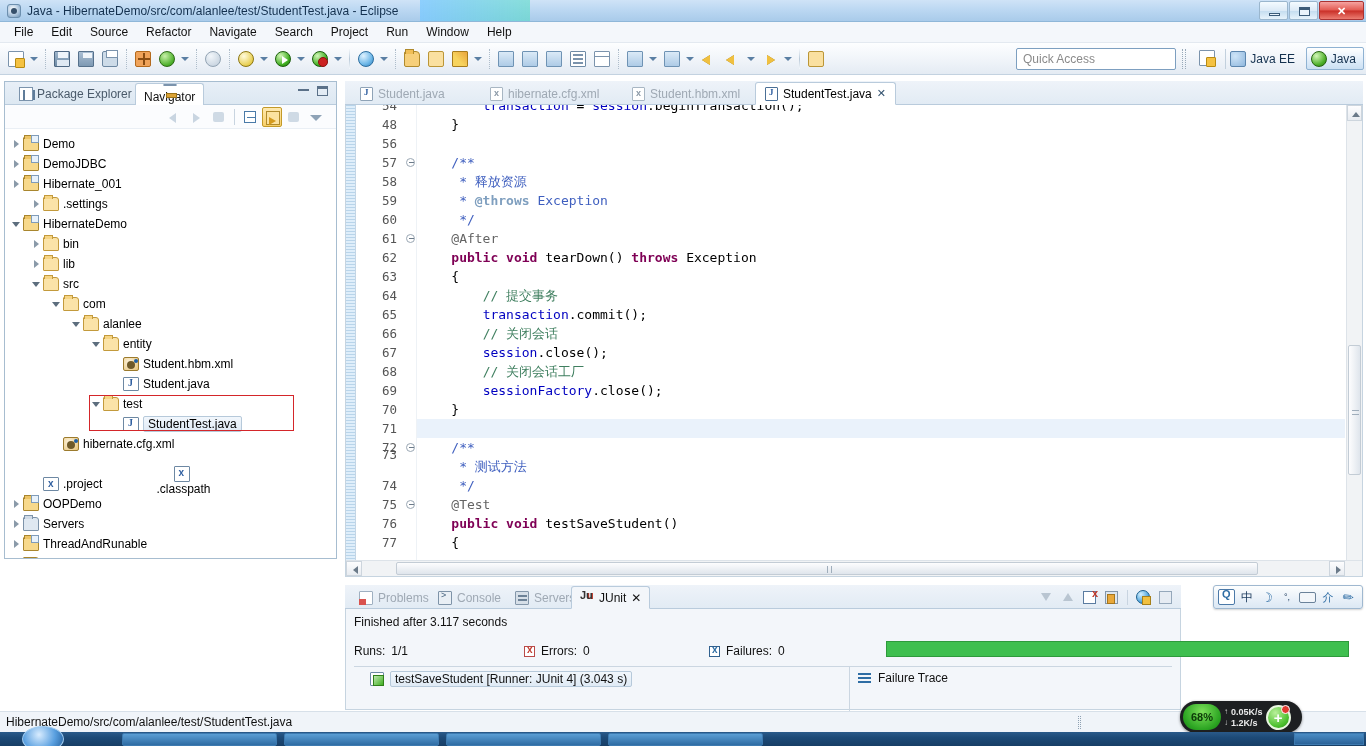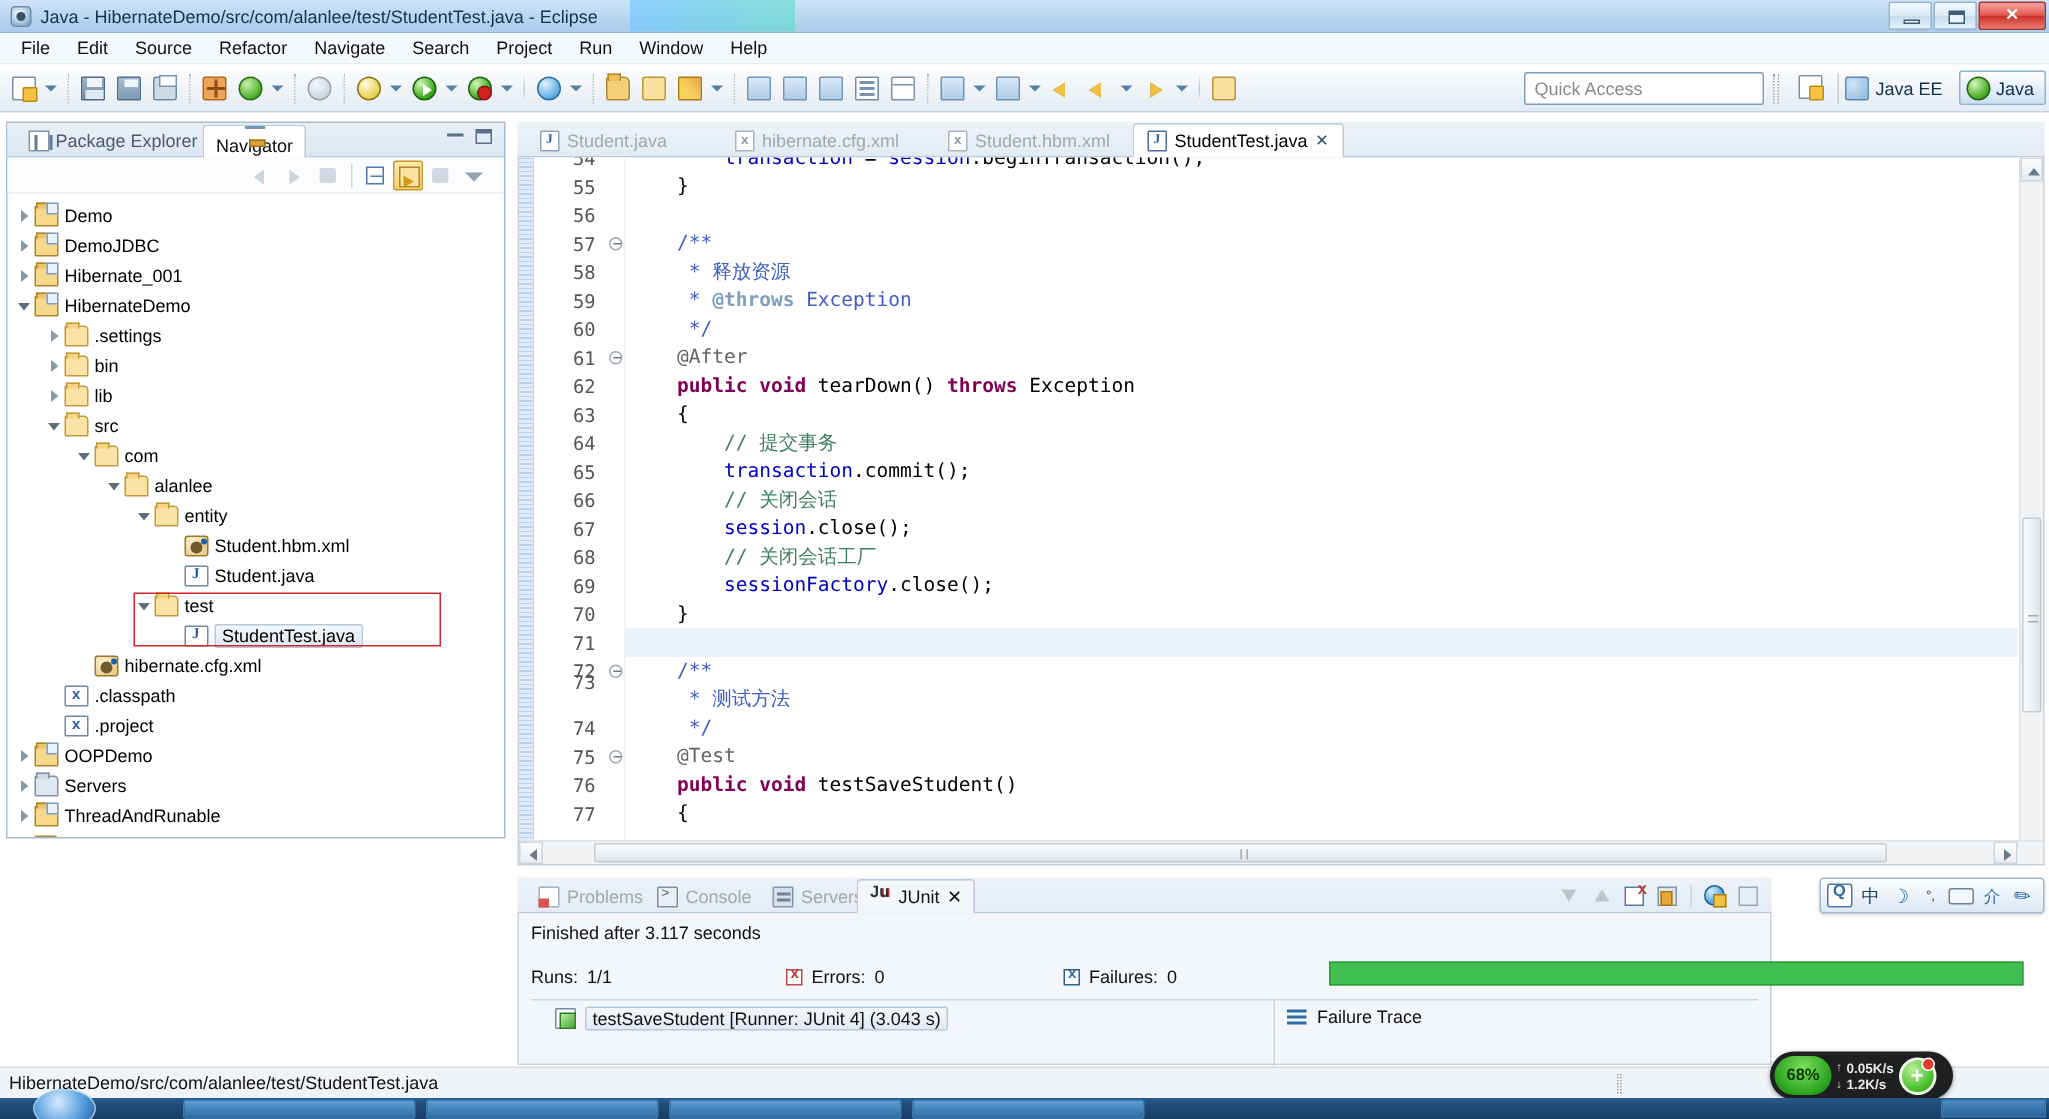--- a/index.html
+++ b/index.html
@@ -620,33 +620,33 @@
         <div class="trow" style="padding-left: 6px;">
           <span class="twist closed"></span>
           <span class="ticon ti-proj"></span>
           <span>DemoJDBC</span>
         </div>
         <div class="trow" style="padding-left: 6px;">
           <span class="twist closed"></span>
           <span class="ticon ti-proj"></span>
           <span>Hibernate_001</span>
         </div>
+        <div class="trow" style="padding-left: 26px;">
+          <span class="twist closed"></span>
+          <span class="ticon ti-folder"></span>
+          <span>.settings</span>
+        </div>
         <div class="trow" style="padding-left: 6px;">
           <span class="twist open"></span>
           <span class="ticon ti-proj"></span>
           <span>HibernateDemo</span>
         </div>
         <div class="trow" style="padding-left: 26px;">
           <span class="twist closed"></span>
           <span class="ticon ti-folder"></span>
-          <span>.settings</span>
-        </div>
-        <div class="trow" style="padding-left: 26px;">
-          <span class="twist closed"></span>
-          <span class="ticon ti-folder"></span>
           <span>bin</span>
         </div>
         <div class="trow" style="padding-left: 26px;">
           <span class="twist closed"></span>
           <span class="ticon ti-folder"></span>
           <span>lib</span>
         </div>
         <div class="trow" style="padding-left: 26px;">
           <span class="twist open"></span>
           <span class="ticon ti-folder"></span>
@@ -685,21 +685,21 @@
         <div class="trow" style="padding-left: 106px;">
           <span class="twist "></span>
           <span class="ticon ti-java"></span>
           <span class="selected-label">StudentTest.java</span>
         </div>
         <div class="trow" style="padding-left: 46px;">
           <span class="twist "></span>
           <span class="ticon ti-hib"></span>
           <span>hibernate.cfg.xml</span>
         </div>
-        <div class="trow" style="padding-left: 26px;">
+        <div class="trow" style="padding-left: 26px; flex-direction: column;">
           <span class="twist "></span>
           <span class="ticon ti-xml"></span>
           <span>.classpath</span>
         </div>
         <div class="trow" style="padding-left: 26px;">
           <span class="twist "></span>
           <span class="ticon ti-xml"></span>
           <span>.project</span>
         </div>
         <div class="trow" style="padding-left: 6px;">
@@ -748,21 +748,21 @@
         <div class="etab active" style="left: 410px;">
           <span class="fi fi-java on"></span>
           <span>StudentTest.java</span>
           <span class="cx">✕</span>
         </div>
       </div>
     <div class="code-wrap">
       <div class="ruler"></div>
       <div class="gutter" id="gutter">
           <div class="ln" style="top: -9px;">54</div>
-          <div class="ln" style="top: 10px;">55</div>
+          <div class="ln" style="top: 10px;">48</div>
           <div class="ln" style="top: 29px;">56</div>
           <div class="ln" style="top: 48px;">57</div>
           <div class="ln" style="top: 67px;">58</div>
           <div class="ln" style="top: 86px;">59</div>
           <div class="ln" style="top: 105px;">60</div>
           <div class="ln" style="top: 124px;">61</div>
           <div class="ln" style="top: 143px;">62</div>
           <div class="ln" style="top: 162px;">63</div>
           <div class="ln" style="top: 181px;">64</div>
           <div class="ln" style="top: 200px;">65</div>

